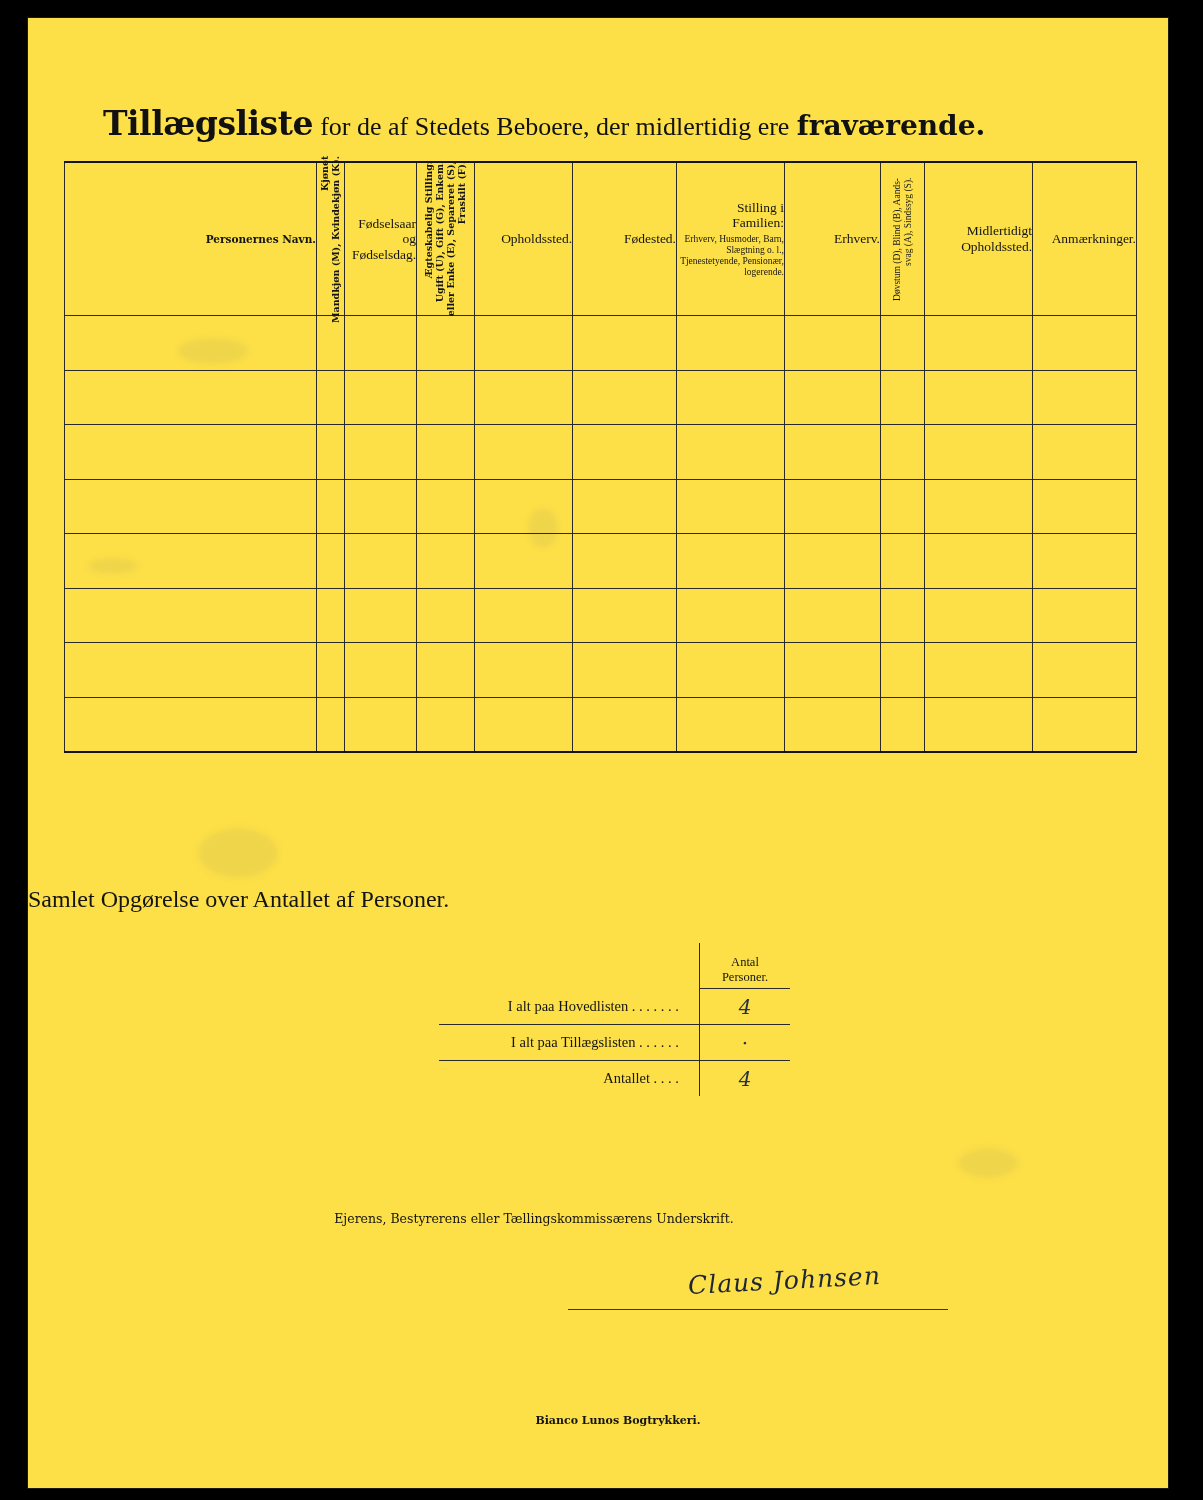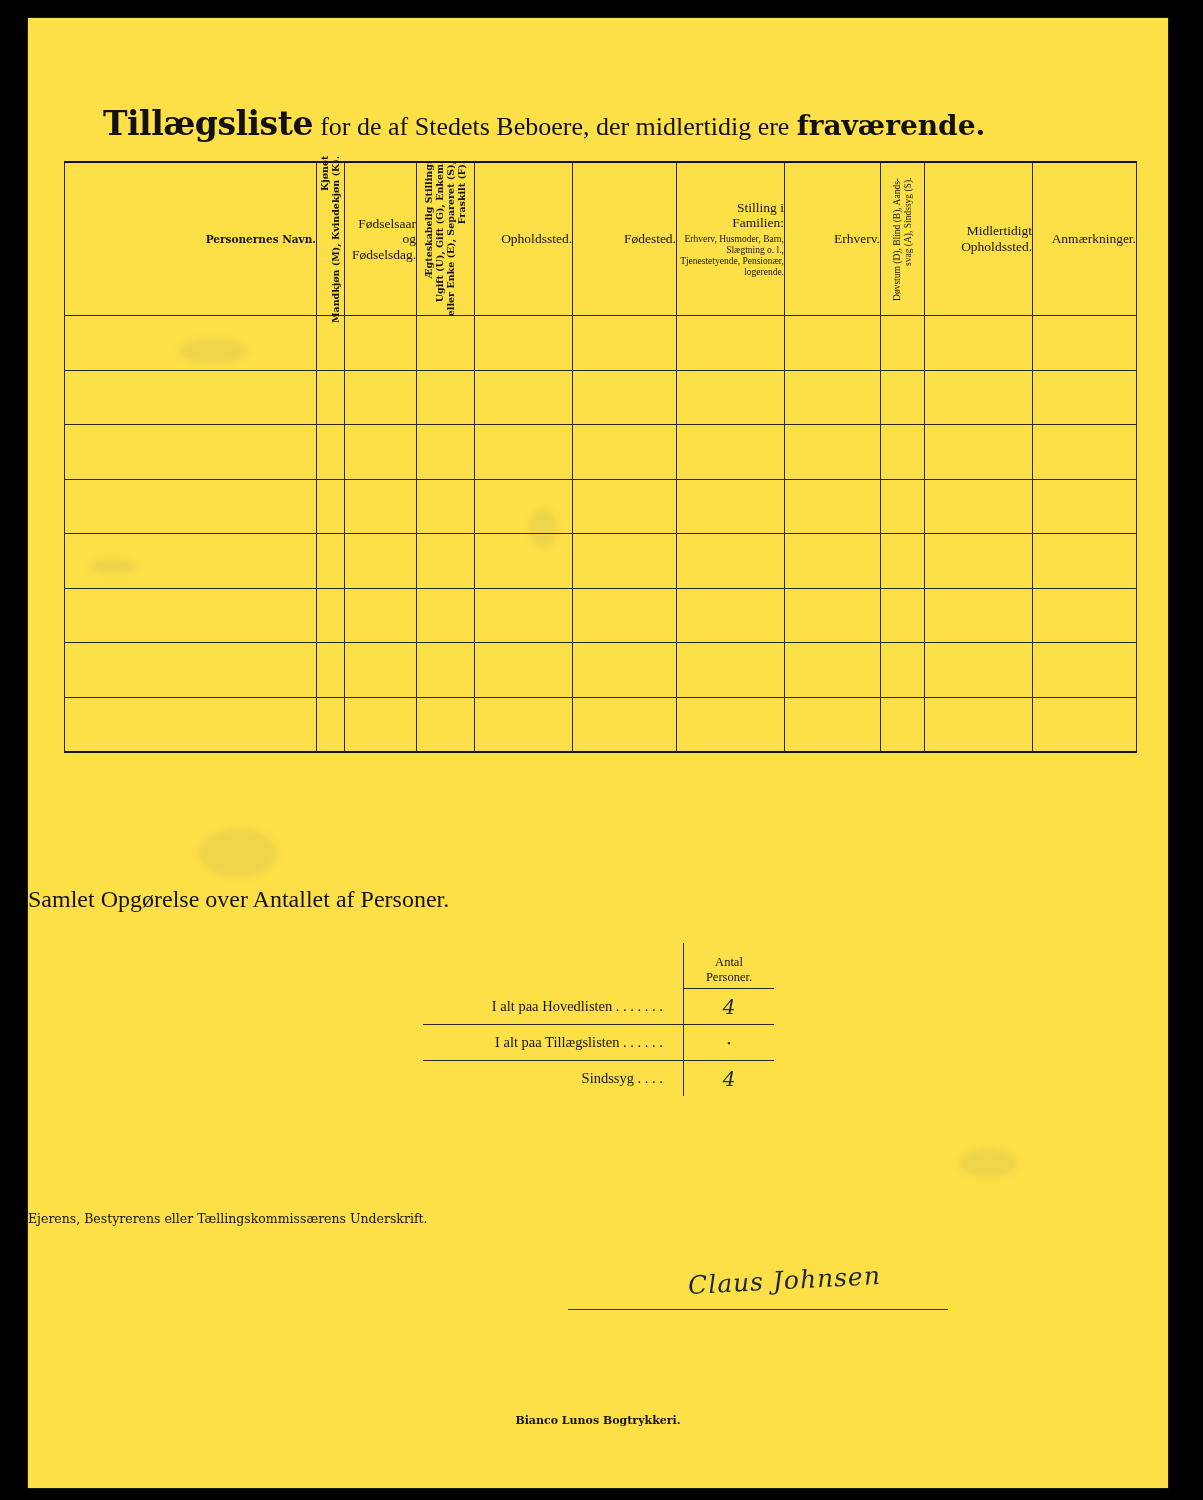--- a/index.html
+++ b/index.html
@@ -115,21 +115,21 @@
     position: absolute;
     left: 0;
     top: 868px;
     width: 1140px;
     text-align: left;
     font-size: 24px;
     color: #141414;
   }
   .sum-tbl {
     position: absolute;
-    left: 395px;
+    left: 411px;
     top: 925px;
     width: 330px;
     border-collapse: collapse;
     table-layout: fixed;
   }
   .sum-tbl td {
     padding: 0;
     color: #141414;
   }
   .sum-tbl .lbl {
@@ -163,21 +163,21 @@
     vertical-align: bottom;
     padding-bottom: 3px;
   }
   .sum-tbl .val.last { border-bottom: none; }
 
   .sig-label {
     position: absolute;
     left: 0;
     top: 1193px;
     width: 1012px;
-    text-align: left;
+    text-align: center;
     font-size: 12.5px;
     font-family: "DejaVu Serif", serif;
     color: #141414;
   }
   .sig-line {
     position: absolute;
     left: 540px;
     top: 1291px;
     width: 380px;
     border-bottom: 1px solid #30343c;
@@ -196,20 +196,21 @@
   .printer {
     position: absolute;
     left: 0;
     top: 1396px;
     width: 1140px;
     text-align: center;
     font-family: "DejaVu Serif", serif;
     font-weight: bold;
     font-size: 11px;
     color: #141414;
+    padding-left: 20px;
   }
 </style>
 </head>
 <body>
 
 <div class="page">
 
   <div class="smudge" style="left:150px; top:320px; width:70px; height:26px;"></div>
   <div class="smudge" style="left:60px; top:540px; width:50px; height:16px;"></div>
   <div class="smudge" style="left:500px; top:490px; width:30px; height:40px;"></div>
@@ -401,21 +402,21 @@
     </tr>
     <tr>
       <td class="lbl">I alt paa Hovedlisten . . . . . . .</td>
       <td class="val">4</td>
     </tr>
     <tr>
       <td class="lbl">I alt paa Tillægslisten . . . . . .</td>
       <td class="val">⋅</td>
     </tr>
     <tr>
-      <td class="lbl nb">Sindssyg . . . .</td>
+      <td class="lbl nb">Antallet . . . .</td>
       <td class="val last">4</td>
     </tr>
   </tbody>
     </table>
 
   <div class="sig-label">Ejerens, Bestyrerens eller Tællingskommissærens Underskrift.</div>
   <div class="signature">Claus Johnsen</div>
   <div class="sig-line"></div>
 
   <div class="printer">Bianco Lunos Bogtrykkeri.</div>

